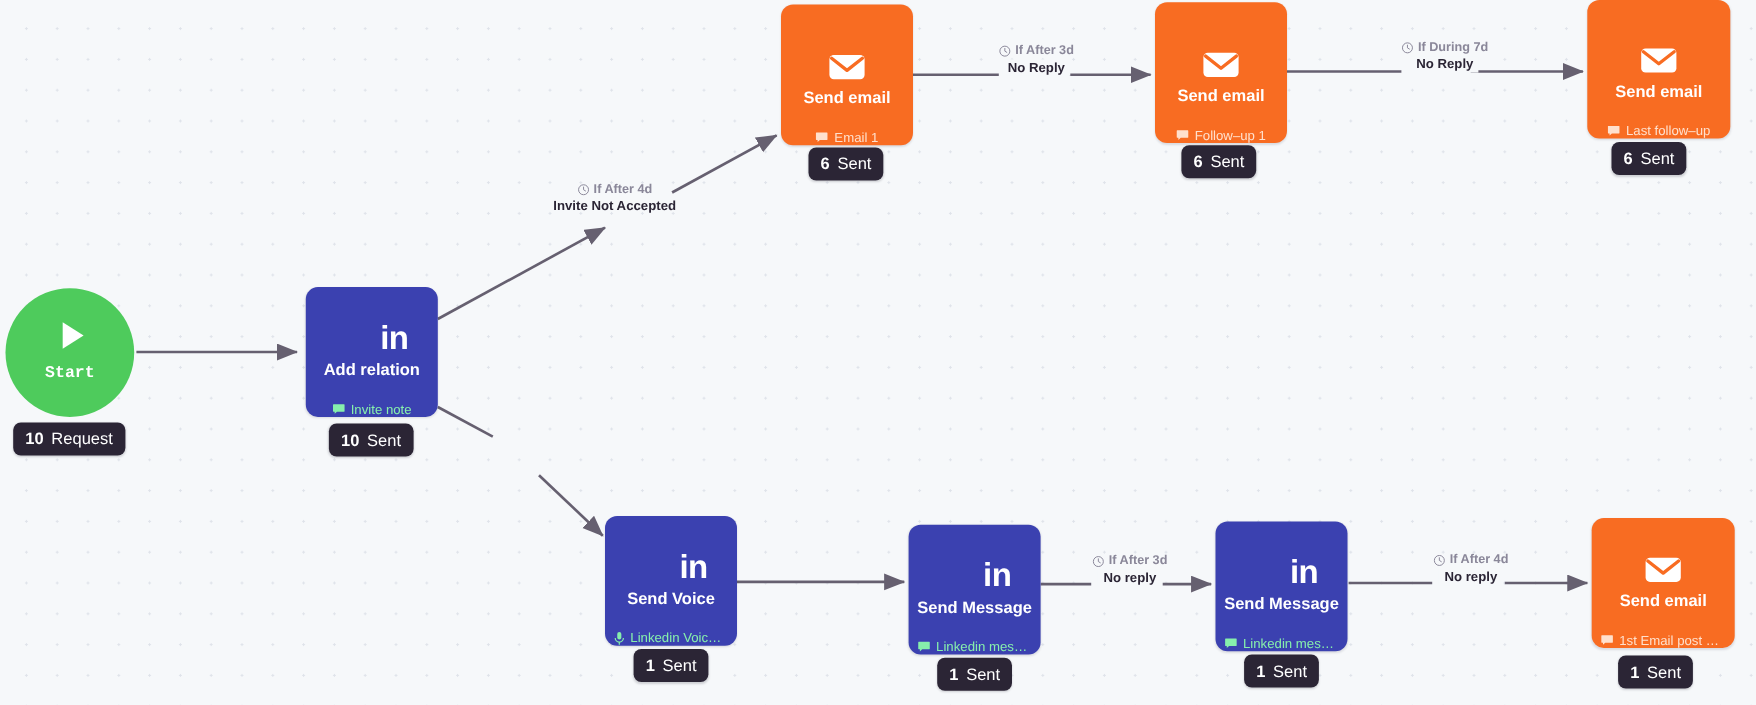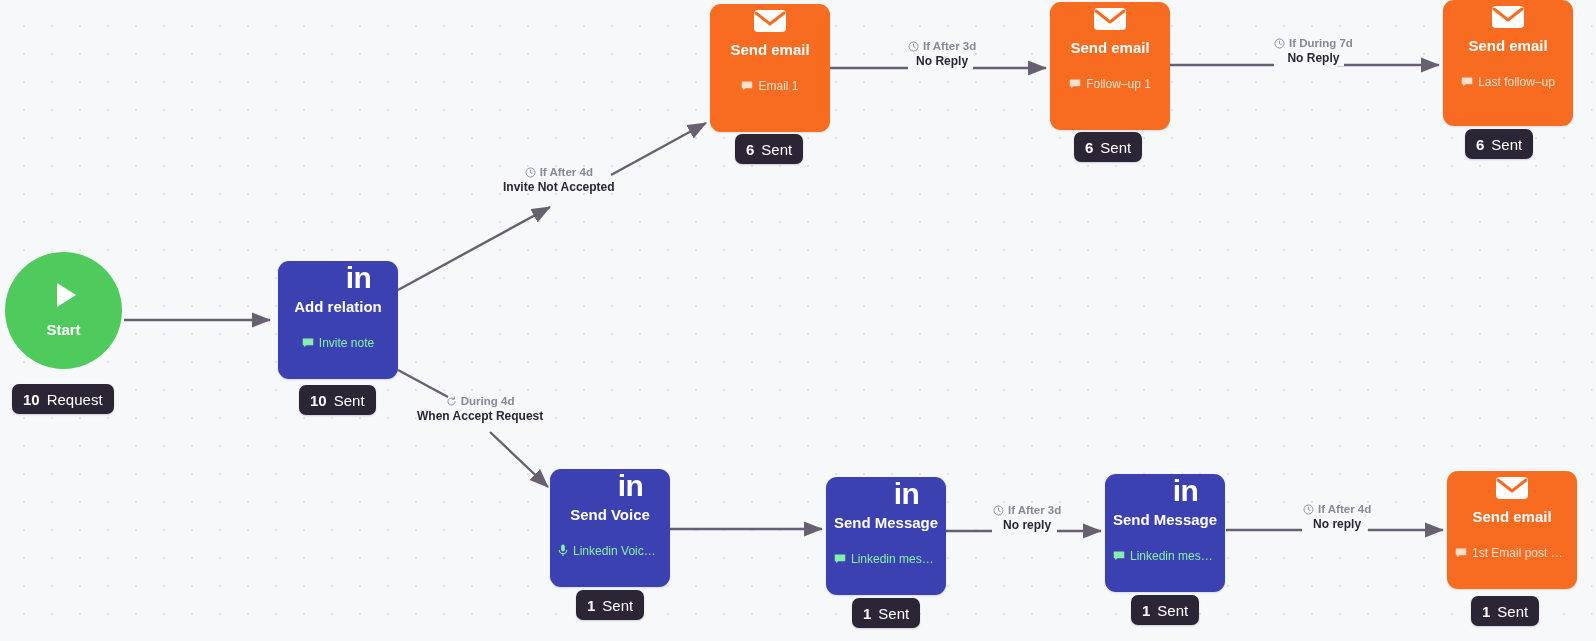--- a/index.html
+++ b/index.html
@@ -39,21 +39,21 @@
   }
 
   
   .node {
     position: absolute;
     box-sizing: border-box;
     border-radius: 11px;
     display: flex;
     flex-direction: column;
     align-items: center;
-    justify-content: flex-start;
+    justify-content: flex-end;
     color: #ffffff;
     box-shadow: 0 1px 2px rgba(20,20,40,0.12);
   }
   .node.linkedin { background: #3b41b0; }
   .node.email    { background: #f86c22; }
 
   .node .node-icon {
     display: flex;
     align-items: center;
     justify-content: center;
@@ -197,21 +197,21 @@
 
     <path class="edge-path" d="M670,529 L822,529" marker-end="url(#arrow)"></path>
 
     <path class="edge-path" d="M946,531 L992,531"></path>
     <path class="edge-path" d="M1057,531 L1101,531" marker-end="url(#arrow)"></path>
 
     <path class="edge-path" d="M1226,530 L1302,530"></path>
     <path class="edge-path" d="M1368,530 L1443,530" marker-end="url(#arrow)"></path>
   </svg>
 
-  <div class="start-node" style="left:5px; top:252px; width:117px; height:117px;">
+  <div class="start-node" style="left:5px; top:262px; width:117px; height:117px;font-family:Liberation Mono, monospace;">
     <div class="play"></div>
     <div class="start-label">Start</div>
   </div>
   <div class="badge" style="left:12px; top:384px;">
     <span class="badge-count">10</span>
     <span class="badge-label">Request</span>
   </div>
 
   <div class="node linkedin" style="left:278px; top:261px; width:120px; height:118px;">
     <div class="node-icon">
@@ -385,32 +385,20 @@
         <svg class="ico-svg" width="11" height="11" viewBox="0 0 16 16">
             <circle cx="8" cy="8" r="6.6" fill="none" stroke="currentColor" stroke-width="1.3"></circle>
             <path d="M8 4.4V8l2.6 1.6" stroke="currentColor" stroke-width="1.3" fill="none" stroke-linecap="round"></path>
           </svg>
       </span>
       <span>If After 4d</span>
     </div>
     <div class="outcome">Invite Not Accepted</div>
   </div>
 
-  <div class="edge-label diag" style="left:412px; top:395px;">
-    <div class="cond">
-      <span>
-        <svg class="ico-svg" width="11" height="11" viewBox="0 0 16 16">
-            <path d="M13.2 8a5.2 5.2 0 1 1-1.7-3.85" fill="none" stroke="currentColor" stroke-width="1.3" stroke-linecap="round"></path>
-            <path d="M12.1 1.4v3.3H8.9" fill="none" stroke="currentColor" stroke-width="1.3" stroke-linecap="round" stroke-linejoin="round"></path>
-          </svg>
-      </span>
-      <span>During 4d</span>
-    </div>
-    <div class="outcome">When Accept Request</div>
-  </div>
 
   <div class="edge-label" style="left:908px; top:40px;">
     <div class="cond">
       <span>
         <svg class="ico-svg" width="11" height="11" viewBox="0 0 16 16">
             <circle cx="8" cy="8" r="6.6" fill="none" stroke="currentColor" stroke-width="1.3"></circle>
             <path d="M8 4.4V8l2.6 1.6" stroke="currentColor" stroke-width="1.3" fill="none" stroke-linecap="round"></path>
           </svg>
       </span>
       <span>If After 3d</span>

